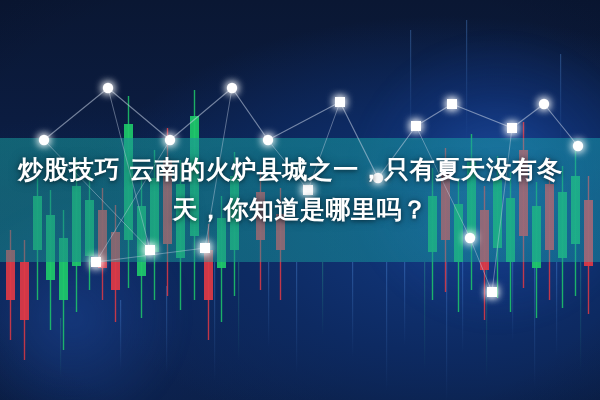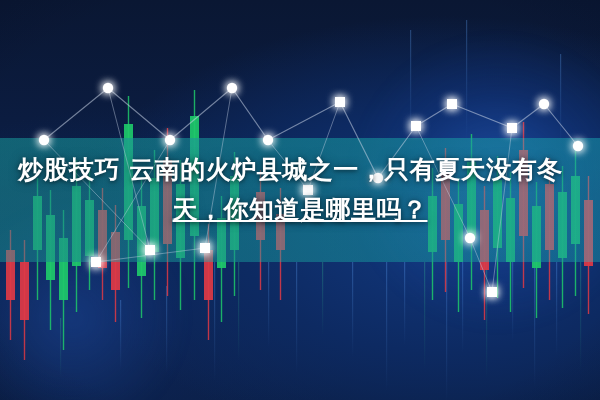--- a/index.html
+++ b/index.html
@@ -75,21 +75,21 @@
   .title-line {
     color: #ffffff;
     font-size: 25px;
     font-weight: bold;
     line-height: 40px;
     letter-spacing: 0.5px;
     text-shadow: 0 1px 4px rgba(0,0,0,0.55), 0 0 10px rgba(0,40,60,0.5);
     white-space: nowrap;
   }
   .title-line.l1 { text-align: left; padding-left: 6px; }
-  .title-line.l2 { text-align: center; text-decoration: underline; }
+  .title-line.l2 { text-align: center; }
 </style>
 </head>
 <body>
 
 <div id="banner">
 
   <div class="bg-base"></div>
   <div class="bg-glow-right"></div>
   <div class="bg-glow-left"></div>
 

